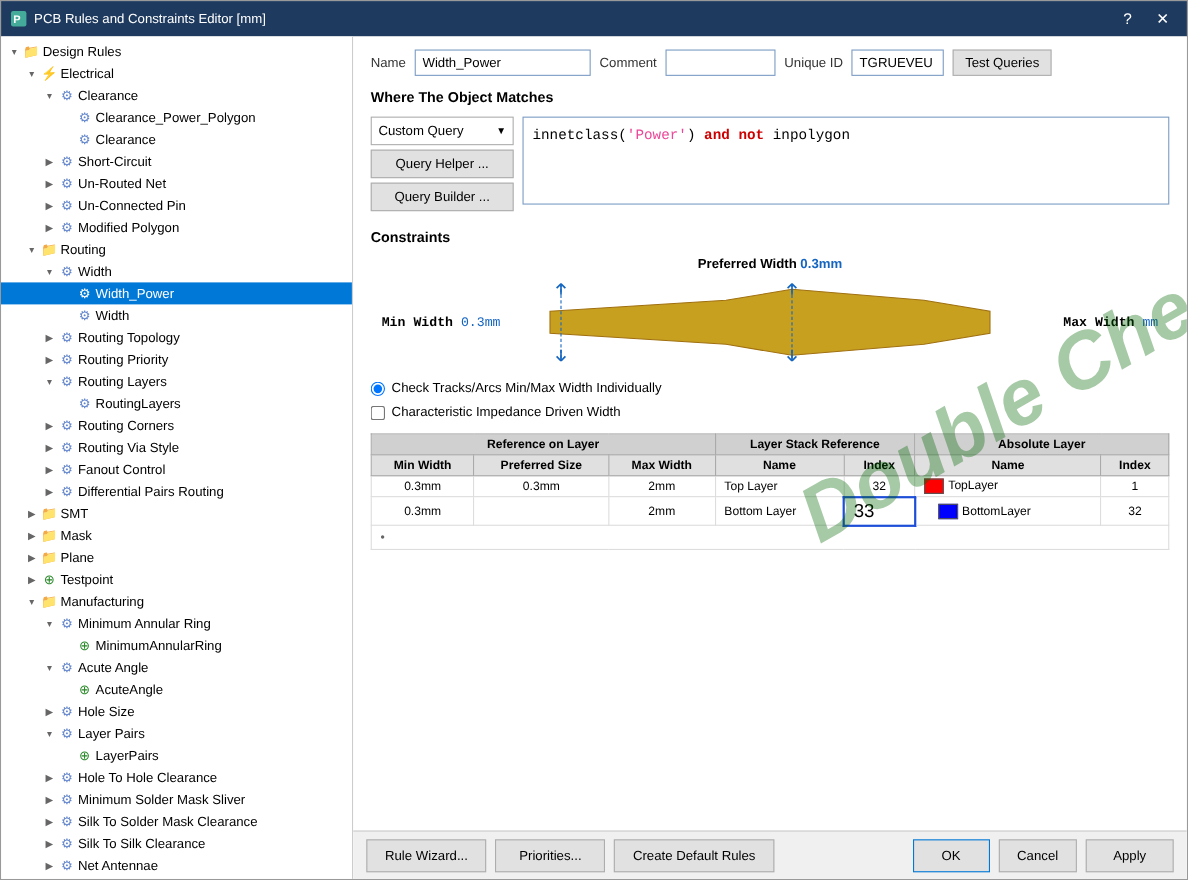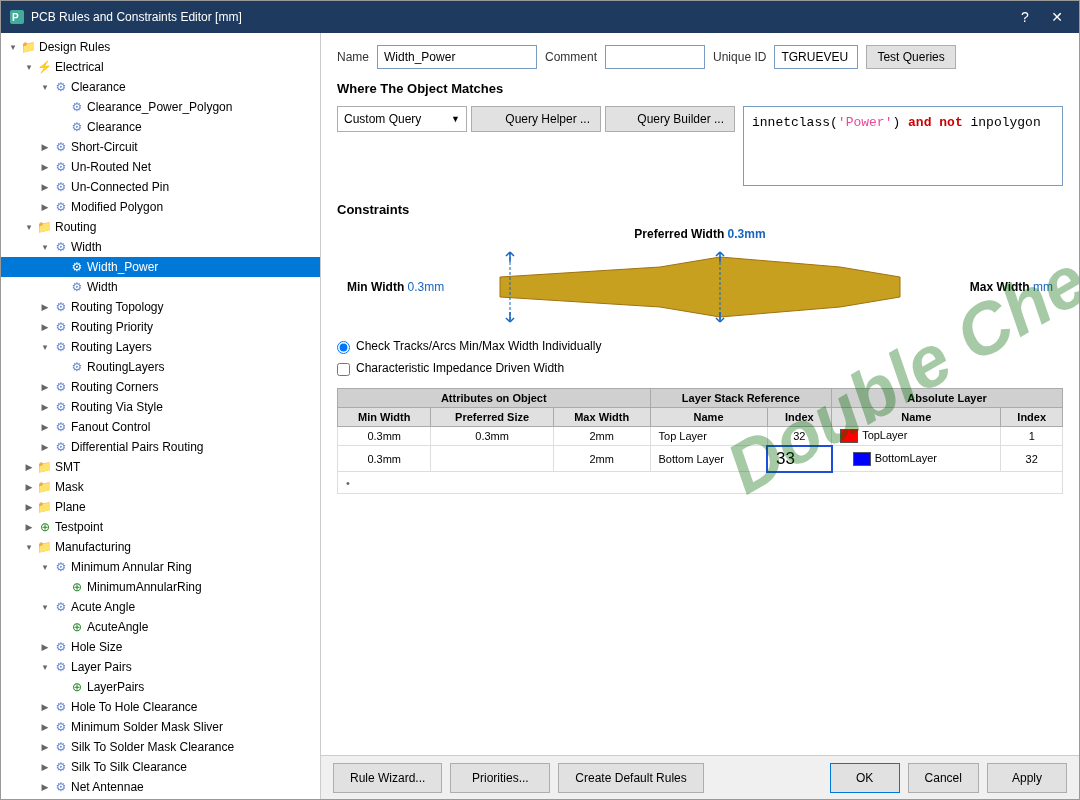--- a/index.html
+++ b/index.html
@@ -37,21 +37,21 @@
     .uid-input { border: 1px solid #7a9cc4; padding: 2px 6px; font-size: 12px; width: 84px; height: 24px; }
     .test-btn { background: #e1e1e1; border: 1px solid #adadad; padding: 2px 10px; font-size: 12px; cursor: pointer; height: 24px; }
     
     
     .section-title { font-size: 13px; font-weight: bold; margin-bottom: 10px; color: #000; }
     
     
     .where-section { margin-bottom: 16px; }
     .query-dropdown { display: flex; align-items: center; border: 1px solid #adadad; background: white; padding: 2px 6px; font-size: 12px; cursor: pointer; height: 26px; min-width: 130px; }
     .query-dropdown-arrow { margin-left: auto; font-size: 9px; }
-    .helper-btn { background: #e1e1e1; border: 1px solid #adadad; padding: 2px 10px; font-size: 12px; cursor: pointer; height: 26px; text-align: right; width: 130px; }
+    .helper-btn { background: #e1e1e1; border: 1px solid #adadad; padding: 2px 10px; font-size: 12px; cursor: pointer; height: 26px; text-align: center; width: 130px; }
     .where-layout { display: flex; gap: 8px; }
     .where-editor-area { flex: 1; }
     
     
     .constraints-section { }
     .constraints-title { font-size: 13px; font-weight: bold; margin-bottom: 10px; }
     
     
     .options-section { margin-bottom: 12px; }
     .option-row { display: flex; align-items: flex-start; margin-bottom: 6px; gap: 6px; }
@@ -341,21 +341,21 @@
             <span class="field-label">Comment</span>
             <input class="comment-input" type="text" style="">
             <span class="field-label">Unique ID</span>
             <input class="uid-input" type="text" value="TGRUEVEU" style="">
             <button class="test-btn">Test Queries</button>
           </div>
 
           <div class="where-section">
             <div class="section-title">Where The Object Matches</div>
             <div class="where-layout">
-              <div style="display:flex;gap:4px;">
+              <div style="display:flex;flex-direction:column;gap:4px;">
                 <div class="query-dropdown">
                   <span>Custom Query</span>
                   <span class="query-dropdown-arrow">▼</span>
                 </div>
                 <button class="helper-btn">Query Helper ...</button>
                 <button class="helper-btn">Query Builder ...</button>
               </div>
               <div class="where-editor-area">
                 <div style="border:1px solid #7a9cc4;padding:8px;min-height:80px;background:white;font-family:'Courier New',monospace;font-size:13px;">
                   <span style="color:#000;">innetclass(</span><span style="color:#ec4899;">'Power'</span><span style="color:#000;">)</span>
@@ -369,21 +369,21 @@
 
           <div class="constraints-section">
             <div class="constraints-title">Constraints</div>
 
             <div style="margin-bottom:12px;">
               <div style="text-align:center;margin-bottom:6px;">
                 <span style="font-size:12px;font-weight:bold;">Preferred Width</span>
                 <span style="font-size:12px;color:#1565c0;font-weight:bold;"> 0.3mm</span>
               </div>
 
-              <div style="display:flex;align-items:center;position:relative;margin:0 80px;height:80px;">
+              <div style="display:flex;align-items:center;position:relative;margin:0 80px;height:80px;font-family:Liberation Mono, monospace;">
 
                 <div style="position:absolute;left:-70px;top:50%;transform:translateY(-50%);text-align:right;">
                   <span style="font-size:12px;font-weight:bold;">Min Width</span>
                   <span style="color:#1565c0;"> 0.3mm</span>
                 </div>
 
                 <svg width="100%" height="80" viewBox="0 0 400 80">
 
                   <polygon points="0,30 160,20 220,10 340,20 400,30 400,50 340,60 220,70 160,60 0,50" fill="#c8a020" stroke="#a07010" stroke-width="1"></polygon>
 
@@ -419,21 +419,21 @@
               <div class="option-row">
                 <input type="checkbox" class="checkbox-input" style="">
                 <span class="option-text">Characteristic Impedance Driven Width</span>
               </div>
             </div>
 
             <div class="table-section">
               <table class="attr-table" style="width:100%;border-collapse:collapse;">
                 <thead>
                   <tr>
-                    <th colspan="3" class="group-header" style="text-align:center;background:#d0d0d0;">Attributes on Object</th>
+                    <th colspan="3" class="group-header" style="text-align:center;background:#d0d0d0;">Reference on Layer</th>
                     <th colspan="2" class="group-header" style="text-align:center;background:#d0d0d0;">Layer Stack Reference</th>
                     <th colspan="2" class="group-header" style="text-align:center;background:#d0d0d0;">Absolute Layer</th>
                   </tr>
                   <tr>
                     <th style="background:#e0e0e0;padding:3px 8px;font-size:11px;">Min Width</th>
                     <th style="background:#e0e0e0;padding:3px 8px;font-size:11px;">Preferred Size</th>
                     <th style="background:#e0e0e0;padding:3px 8px;font-size:11px;">Max Width</th>
                     <th style="background:#e0e0e0;padding:3px 8px;font-size:11px;">Name</th>
                     <th style="background:#e0e0e0;padding:3px 8px;font-size:11px;">Index</th>
                     <th style="background:#e0e0e0;padding:3px 8px;font-size:11px;">Name</th>

